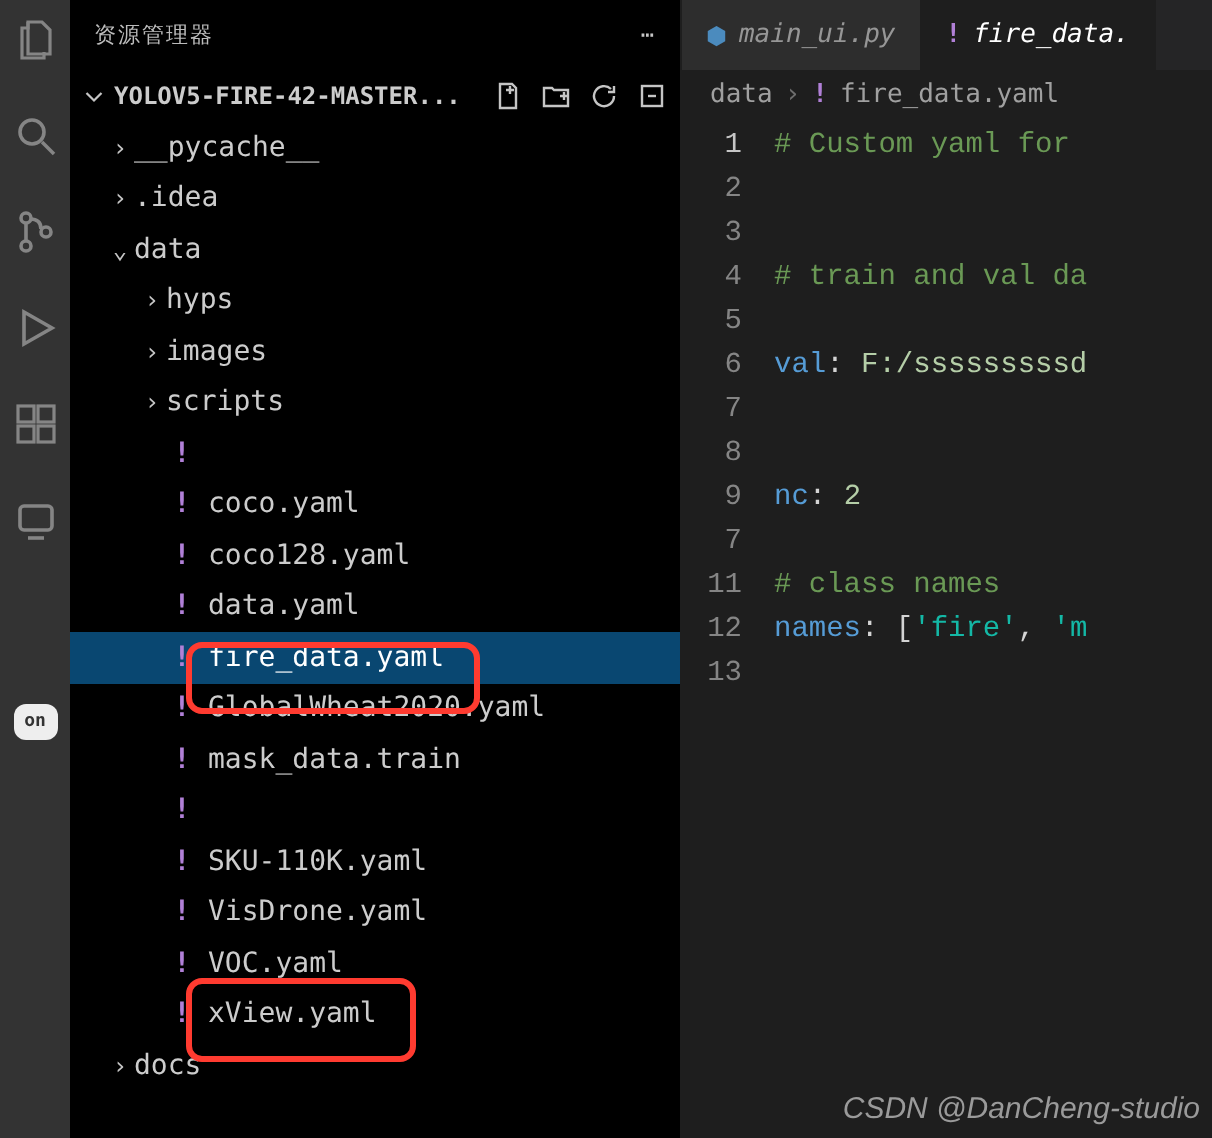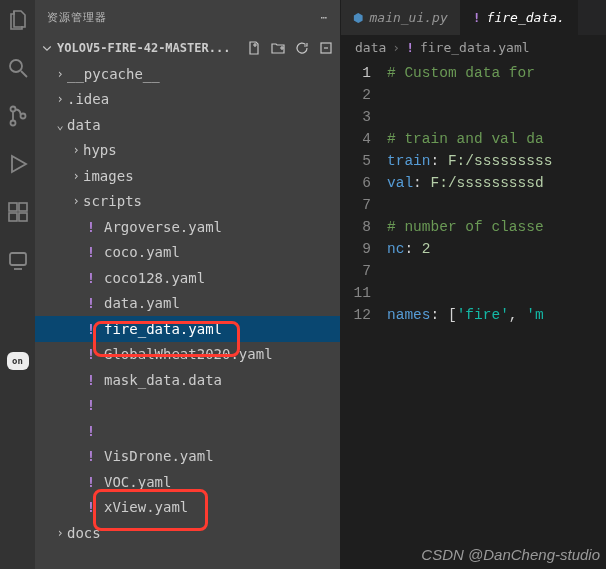--- a/index.html
+++ b/index.html
@@ -26,21 +26,21 @@
     .activity-bar .ab-icon {
       width: 24px;
       height: 24px;
       color: #858585;
       display: flex;
       align-items: center;
       justify-content: center;
     }
     .sidebar {
       width: 305px;
-      background: #404040;
+      background: #000000;
       flex-shrink: 0;
       display: flex;
       flex-direction: column;
       font-size: 13px;
       overflow: hidden;
     }
     .sidebar-title {
       height: 35px;
       padding: 0 12px;
       font-size: 11px;
@@ -230,21 +230,20 @@
     <div class="tree-row" style="padding-left:34px;">
         <span class="chev">›</span>
         <span>images</span>
       </div>
     <div class="tree-row" style="padding-left:34px;">
         <span class="chev">›</span>
         <span>scripts</span>
       </div>
     <div class="tree-row yaml" style="padding-left:48px;">
         <span class="fi">!</span>
-        <span>Argoverse.yaml</span>
       </div>
     <div class="tree-row yaml" style="padding-left:48px;">
         <span class="fi">!</span>
         <span>coco.yaml</span>
       </div>
     <div class="tree-row yaml" style="padding-left:48px;">
         <span class="fi">!</span>
         <span>coco128.yaml</span>
       </div>
     <div class="tree-row yaml" style="padding-left:48px;">
@@ -254,27 +253,28 @@
     <div class="tree-row yaml selected" style="padding-left:48px;">
         <span class="fi">!</span>
         <span>fire_data.yaml</span>
       </div>
     <div class="tree-row yaml" style="padding-left:48px;">
         <span class="fi">!</span>
         <span>GlobalWheat2020.yaml</span>
       </div>
     <div class="tree-row yaml" style="padding-left:48px;">
         <span class="fi">!</span>
-        <span>mask_data.data</span>
-      </div>
-    <div class="tree-row yaml" style="padding-left:48px;">
-        <span class="fi">!</span>
-      </div>
-    <div class="tree-row yaml" style="padding-left:48px;">
-        <span class="fi">!</span>
+        <span>mask_data.train</span>
+      </div>
+    <div class="tree-row yaml" style="padding-left:48px;">
+        <span class="fi">!</span>
+      </div>
+    <div class="tree-row yaml" style="padding-left:48px;">
+        <span class="fi">!</span>
+        <span>SKU-110K.yaml</span>
       </div>
     <div class="tree-row yaml" style="padding-left:48px;">
         <span class="fi">!</span>
         <span>VisDrone.yaml</span>
       </div>
     <div class="tree-row yaml" style="padding-left:48px;">
         <span class="fi">!</span>
         <span>VOC.yaml</span>
       </div>
     <div class="tree-row yaml" style="padding-left:48px;">
@@ -301,60 +301,62 @@
   </div>
   <div class="breadcrumb">
     <span>data</span>
     <span class="sep">›</span>
     <span class="yaml-i">!</span>
     <span>fire_data.yaml</span>
   </div>
   <div class="code">
     <div class="code-line cur">
         <span class="gutter">1</span>
-        <span class="ln-content"><span class="c-comment"># Custom data for </span></span>
+        <span class="ln-content"><span class="c-comment"># Custom yaml for </span></span>
       </div>
     <div class="code-line">
         <span class="gutter">2</span>
       </div>
     <div class="code-line">
         <span class="gutter">3</span>
       </div>
     <div class="code-line">
         <span class="gutter">4</span>
         <span class="ln-content"><span class="c-comment"># train and val da</span></span>
       </div>
     <div class="code-line">
         <span class="gutter">5</span>
-        <span class="ln-content"><span class="c-key">train</span><span class="c-op">:</span><span class="c-value"> F:/sssssssss</span></span>
       </div>
     <div class="code-line">
         <span class="gutter">6</span>
         <span class="ln-content"><span class="c-key">val</span><span class="c-op">:</span><span class="c-value"> F:/sssssssssd</span></span>
       </div>
     <div class="code-line">
         <span class="gutter">7</span>
       </div>
     <div class="code-line">
         <span class="gutter">8</span>
-        <span class="ln-content"><span class="c-comment"># number of classe</span></span>
       </div>
     <div class="code-line">
         <span class="gutter">9</span>
         <span class="ln-content"><span class="c-key">nc</span><span class="c-op">: </span><span class="c-num">2</span></span>
       </div>
     <div class="code-line">
         <span class="gutter">7</span>
       </div>
     <div class="code-line">
         <span class="gutter">11</span>
+        <span class="ln-content"><span class="c-comment"># class names</span></span>
       </div>
     <div class="code-line">
         <span class="gutter">12</span>
         <span class="ln-content"><span class="c-key">names</span><span class="c-op">: </span><span class="c-op">[</span><span class="c-string">'fire'</span><span class="c-op">, </span><span class="c-string">'m</span></span>
       </div>
+    <div class="code-line">
+        <span class="gutter">13</span>
+      </div>
   </div>
 </div>
 
 <div class="highlight-box" style="left:93px; top:321px; width:147px; height:36px;"></div>
 <div class="highlight-box" style="left:93px; top:489px; width:115px; height:42px;"></div>
 
 <div class="watermark">CSDN @DanCheng-studio</div>
 
 </body></html>

